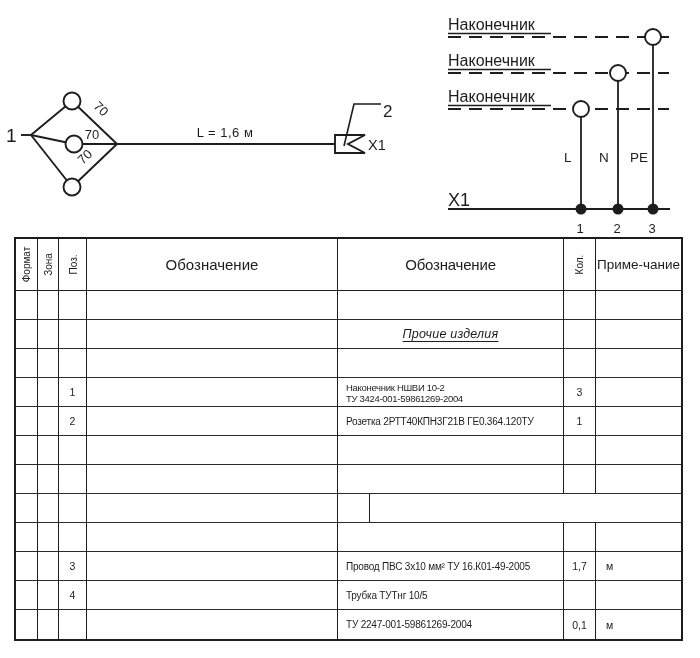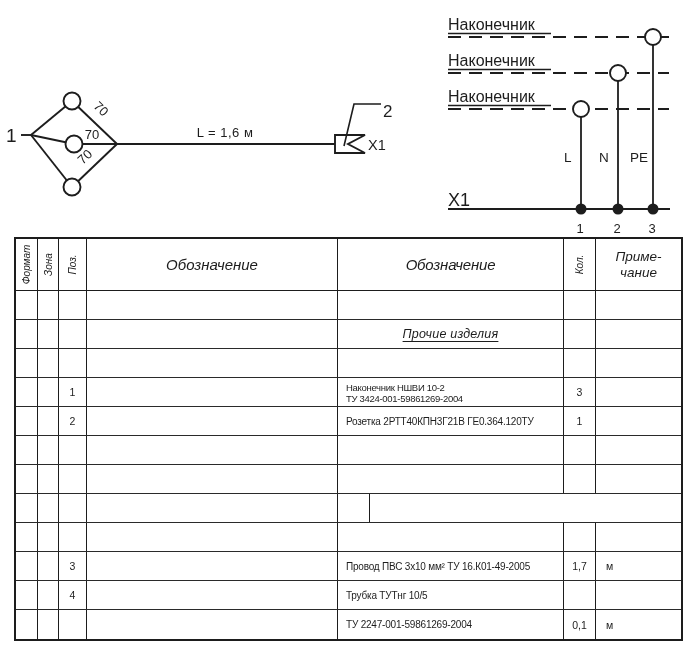--- a/index.html
+++ b/index.html
@@ -25,23 +25,23 @@
   .c-name{width:226px;padding-left:8px;font-size:10px;letter-spacing:-0.2px;}
   .c-qty{width:32px;justify-content:center;font-size:10.5px;}
   .c-note{flex:1;padding-left:10px;font-size:10.5px;}
   .two-line{display:block;padding-top:3.5px;}
   .two-line div{font-size:9.5px;line-height:11px;letter-spacing:-0.3px;}
   .section-cell{justify-content:center !important;padding-left:0 !important;}
   .section-cell span{
     font-style:italic;font-size:12.5px;letter-spacing:0.2px;
     text-decoration:underline;text-underline-offset:3px;
   }
-  .th{font-style:italic;}
+  .th{}
   .th-big{justify-content:center;font-size:15px;padding-left:0 !important;}
-  .th-note{flex-direction:column;justify-content:center;font-size:13.5px;line-height:15.5px;padding-left:0 !important;}
+  .th-note{flex-direction:row;justify-content:center;font-size:13.5px;line-height:15.5px;padding-left:0 !important;}
   .th-rot span{transform:rotate(-90deg);white-space:nowrap;font-size:10px;display:inline-block;}
   .th-rot{justify-content:center;}
 </style>
 </head>
 <body>
 
 <div class="sheet">
 
   <svg width="700" height="237" viewBox="0 0 700 237">
 

